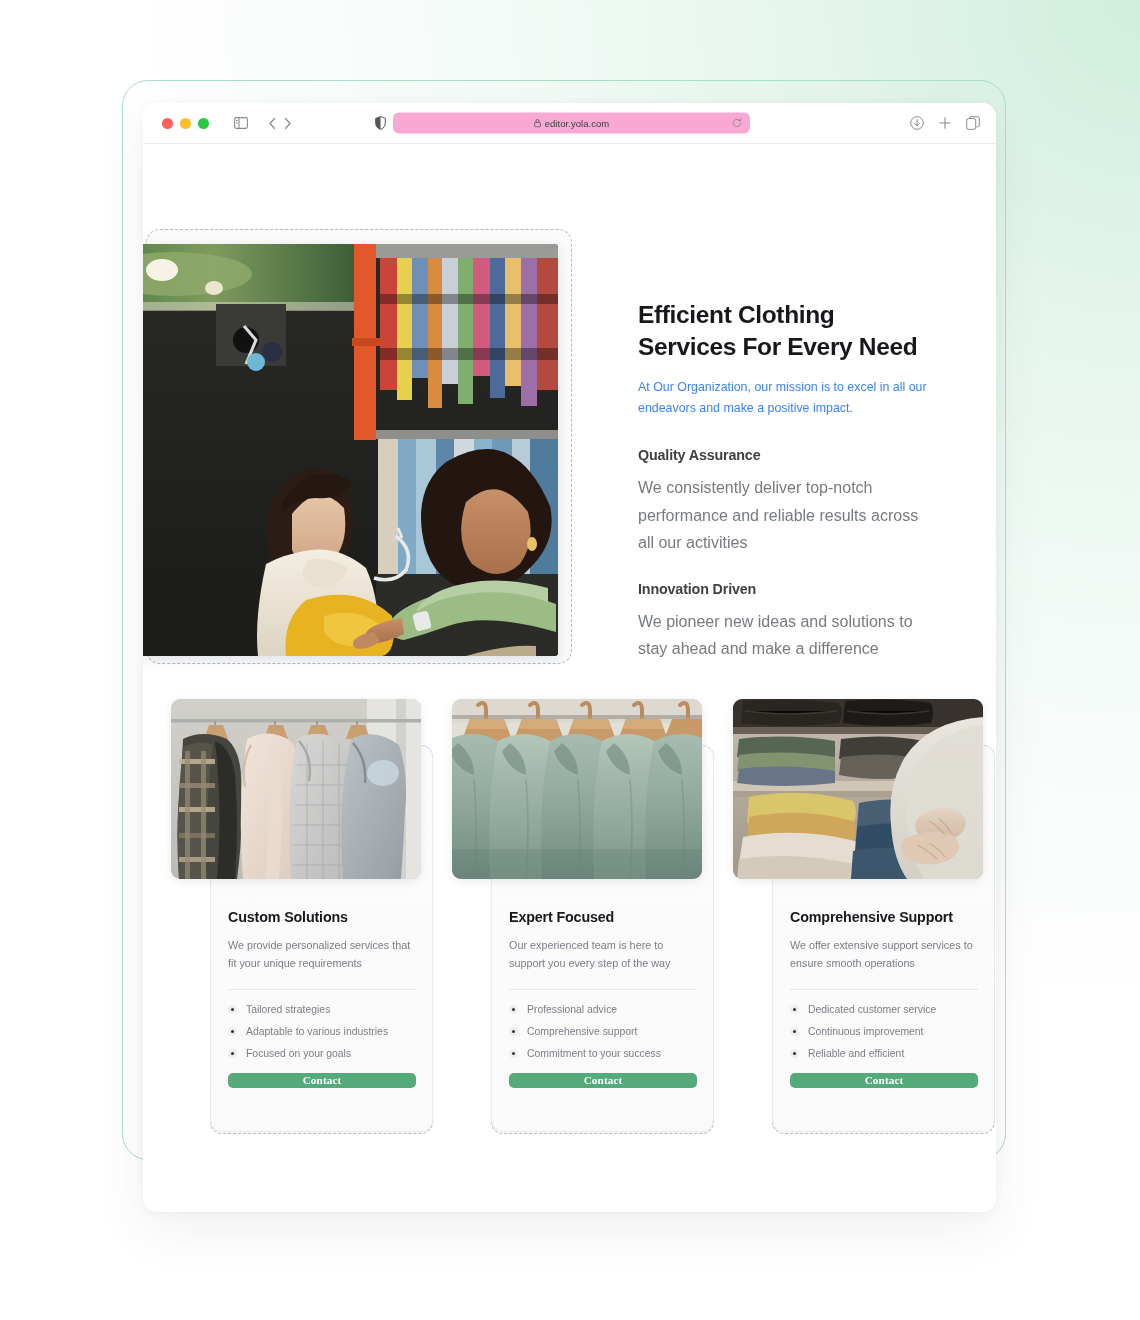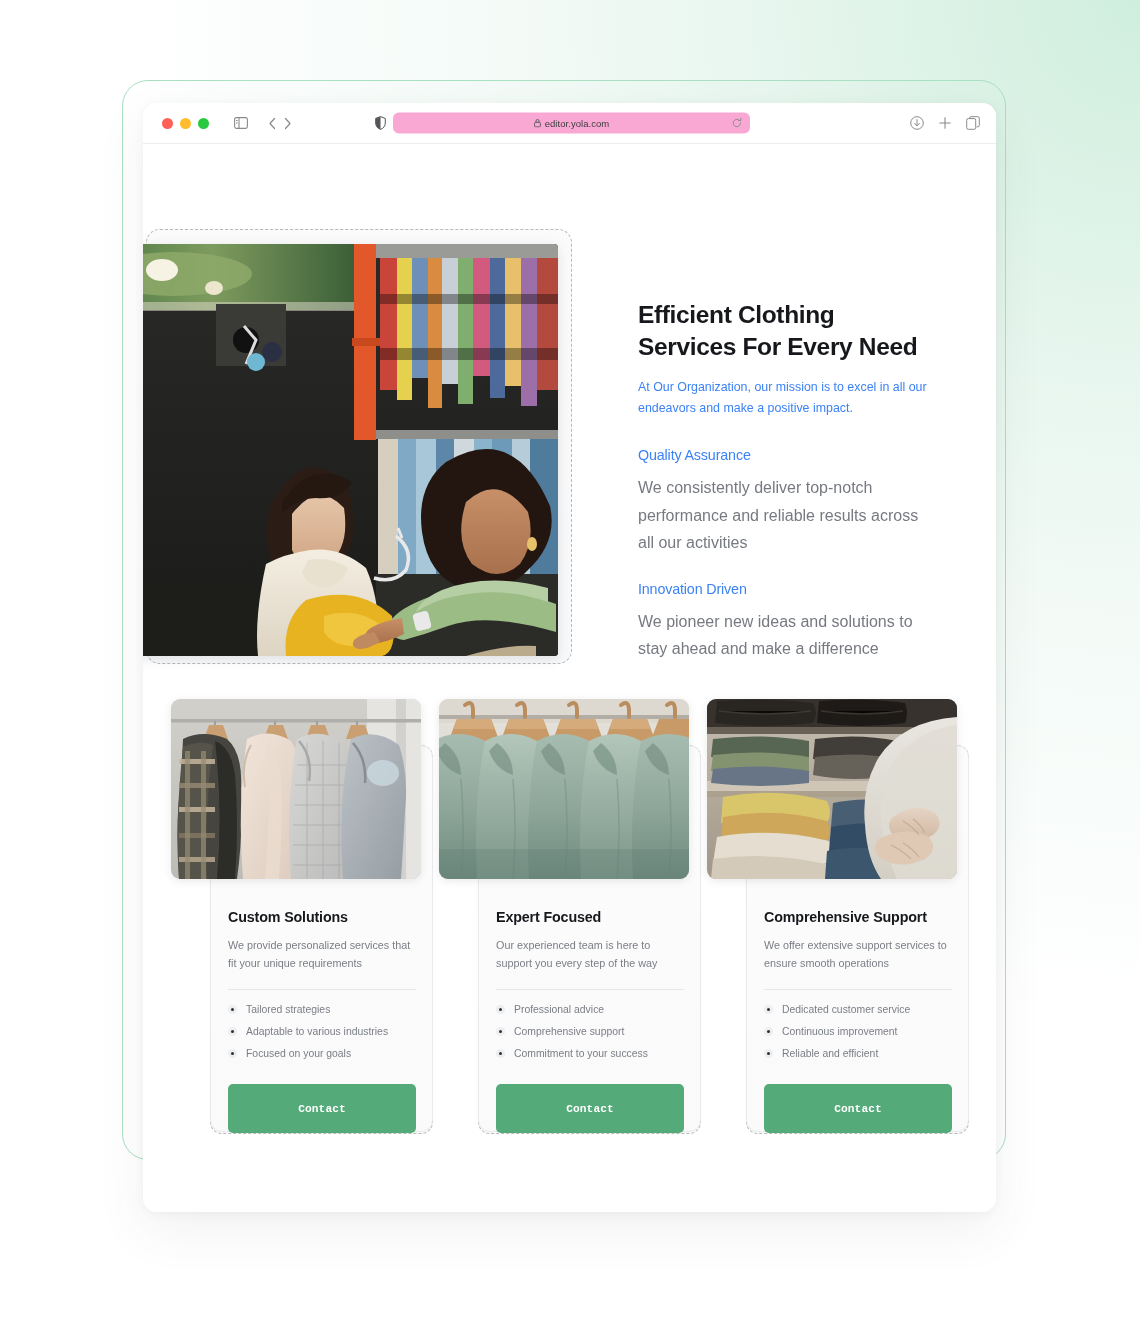--- a/index.html
+++ b/index.html
@@ -153,39 +153,39 @@
   .hero-sub {
     margin-top: 15px;
     font-size: 12.4px;
     line-height: 1.66;
     color: #3b82f6;
   }
   .feature-block { margin-top: 29px; }
   .feature-block.second { margin-top: 25px; }
   .feature-title {
     font-size: 14.3px;
-    font-weight: 400;
-    color: #3b82f6;
+    font-weight: 700;
+    color: #404040;
     letter-spacing: -0.15px;
   }
   .feature-body {
     margin-top: 11px;
     font-size: 16px;
     line-height: 1.70;
     color: #767a80;
   }
 
   
   .cards-row {
     position: absolute;
     left: 28px;   
     top: 555px;   
     width: 800px;
     display: flex;
-    gap: 21px;
+    gap: 34px;
   }
   .card-wrap { position: relative; width: 247px; }
 
   .card-dashed {
     position: absolute;
     left: 39px;
     top: 46px;
     width: 223px;
     height: 389px;
     border: 1.4px dashed #b9bbbf;
@@ -259,28 +259,27 @@
     flex: 0 0 auto;
   }
   .bullet::after {
     content: "";
     width: 3.4px; height: 3.4px;
     border-radius: 50%;
     background: #2e3238;
     display: block;
   }
   .contact-btn {
-    margin-top: 14px;
     width: 100%;
-    height: 49px;
+    height: 15px;
     background: #54ab79;
     border: none;
     border-radius: 5px;
     color: #ffffff;
-    font-family: Liberation Mono, monospace;
+    font-family: Liberation Serif, serif;
     font-size: 11.2px;
     font-weight: 700;
     letter-spacing: 0.1px;
     cursor: pointer;
   }
 </style>
 </head>
 <body>
 
 <div class="outer-frame"></div>

